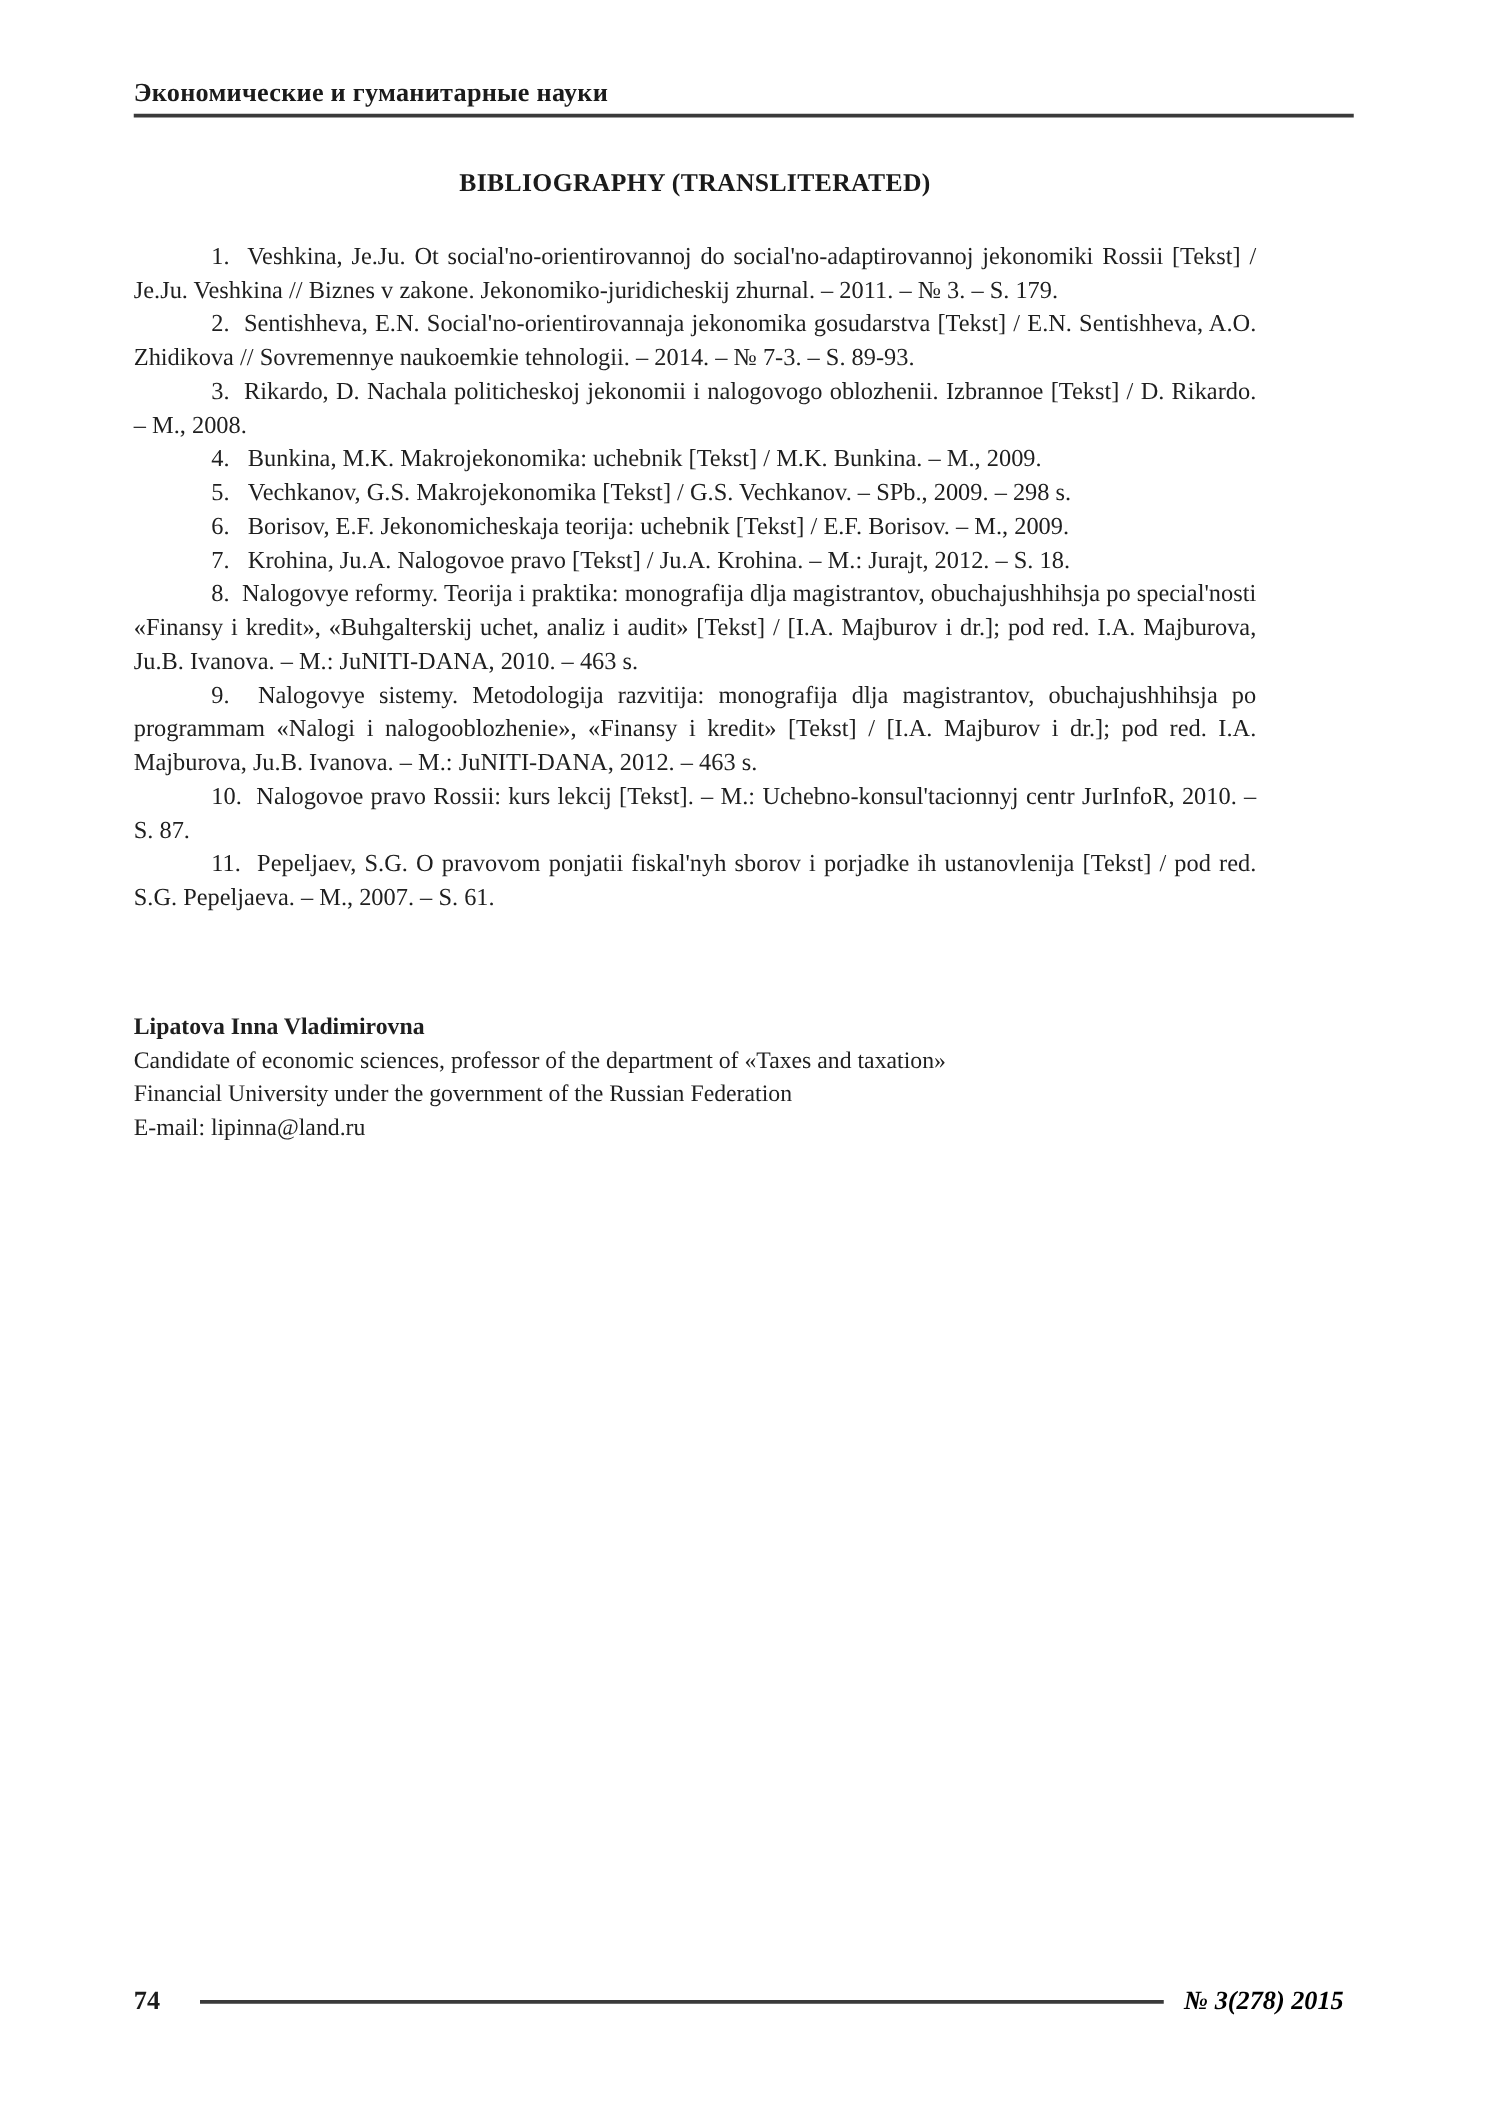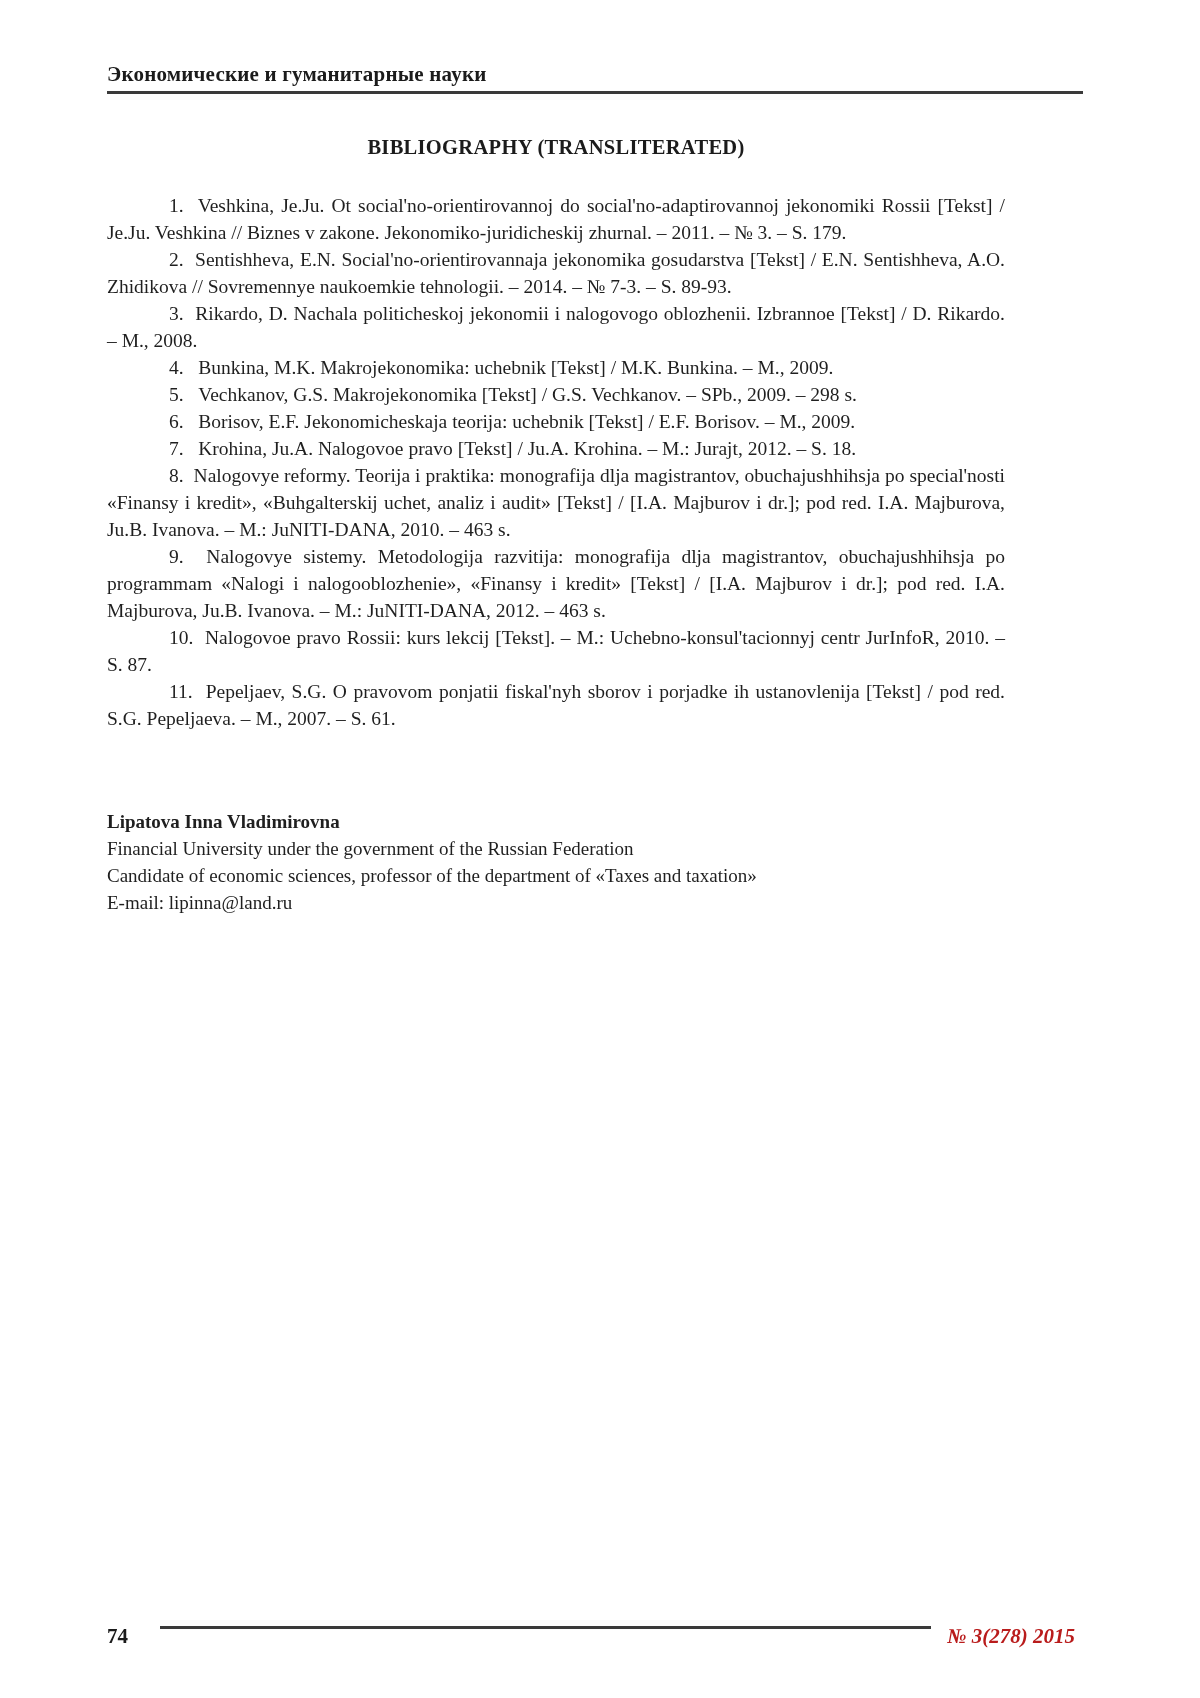--- a/index.html
+++ b/index.html
@@ -79,41 +79,41 @@
     color: #1f1f1f;
   }
   .author p.author-name {
     font-weight: bold;
   }
 
   
   .footer {
     position: absolute;
     left: 107px;
-    top: 1624px;
+    top: 1588px;
     width: 968px;
     display: flex;
-    align-items: flex-start;
+    align-items: center;
   }
   .page-num {
     font-weight: bold;
     font-size: 21px;
     color: #1b1b1b;
   }
   .footer-rule {
     flex: 1 1 auto;
     height: 3px;
     background: #3a3a3a;
     margin: 2px 16px 0 32px;
   }
   .issue {
     font-weight: bold;
     font-style: italic;
     font-size: 21px;
-    color: #b91c1c;
+    color: #000000;
     white-space: nowrap;
   }
 </style>
 </head>
 <body>
 
 <div class="page">
 
   <header class="running-head">
     <span class="journal-name">Экономические и гуманитарные науки</span>
@@ -130,22 +130,22 @@
     <p class="entry">6.&nbsp;&nbsp;&nbsp;Borisov, E.F. Jekonomicheskaja teorija: uchebnik [Tekst] / E.F. Borisov. – M., 2009.</p>
     <p class="entry">7.&nbsp;&nbsp;&nbsp;Krohina, Ju.A. Nalogovoe pravo [Tekst] / Ju.A. Krohina. – M.: Jurajt, 2012. – S. 18.</p>
     <p class="entry">8.&nbsp;&nbsp;Nalogovye reformy. Teorija i praktika: monografija dlja magistrantov, obuchajushhihsja po special'nosti «Finansy i kredit», «Buhgalterskij uchet, analiz i audit» [Tekst] / [I.A. Majburov i dr.]; pod red. I.A. Majburova, Ju.B. Ivanova. – M.: JuNITI-DANA, 2010. – 463 s.</p>
     <p class="entry">9.&nbsp;&nbsp;Nalogovye sistemy. Metodologija razvitija: monografija dlja magistrantov, obuchajushhihsja po programmam «Nalogi i nalogooblozhenie», «Finansy i kredit» [Tekst] / [I.A. Majburov i dr.]; pod red. I.A. Majburova, Ju.B. Ivanova. – M.: JuNITI-DANA, 2012. – 463 s.</p>
     <p class="entry">10.&nbsp;&nbsp;Nalogovoe pravo Rossii: kurs lekcij [Tekst]. – M.: Uchebno-konsul'tacionnyj centr JurInfoR, 2010. – S. 87.</p>
     <p class="entry">11.&nbsp;&nbsp;Pepeljaev, S.G. O pravovom ponjatii fiskal'nyh sborov i porjadke ih ustanovlenija [Tekst] / pod red. S.G. Pepeljaeva. – M., 2007. – S. 61.</p>
   </main>
 
   <section class="author">
     <p class="author-name">Lipatova Inna Vladimirovna</p>
+    <p>Candidate of economic sciences, professor of the department of «Taxes and taxation»</p>
     <p>Financial University under the government of the Russian Federation</p>
-    <p>Candidate of economic sciences, professor of the department of «Taxes and taxation»</p>
     <p>E-mail: lipinna@land.ru</p>
   </section>
 
   <footer class="footer">
     <span class="page-num">74</span>
     <span class="footer-rule"></span>
     <span class="issue">№ 3(278) 2015</span>
   </footer>
 
 </div>

